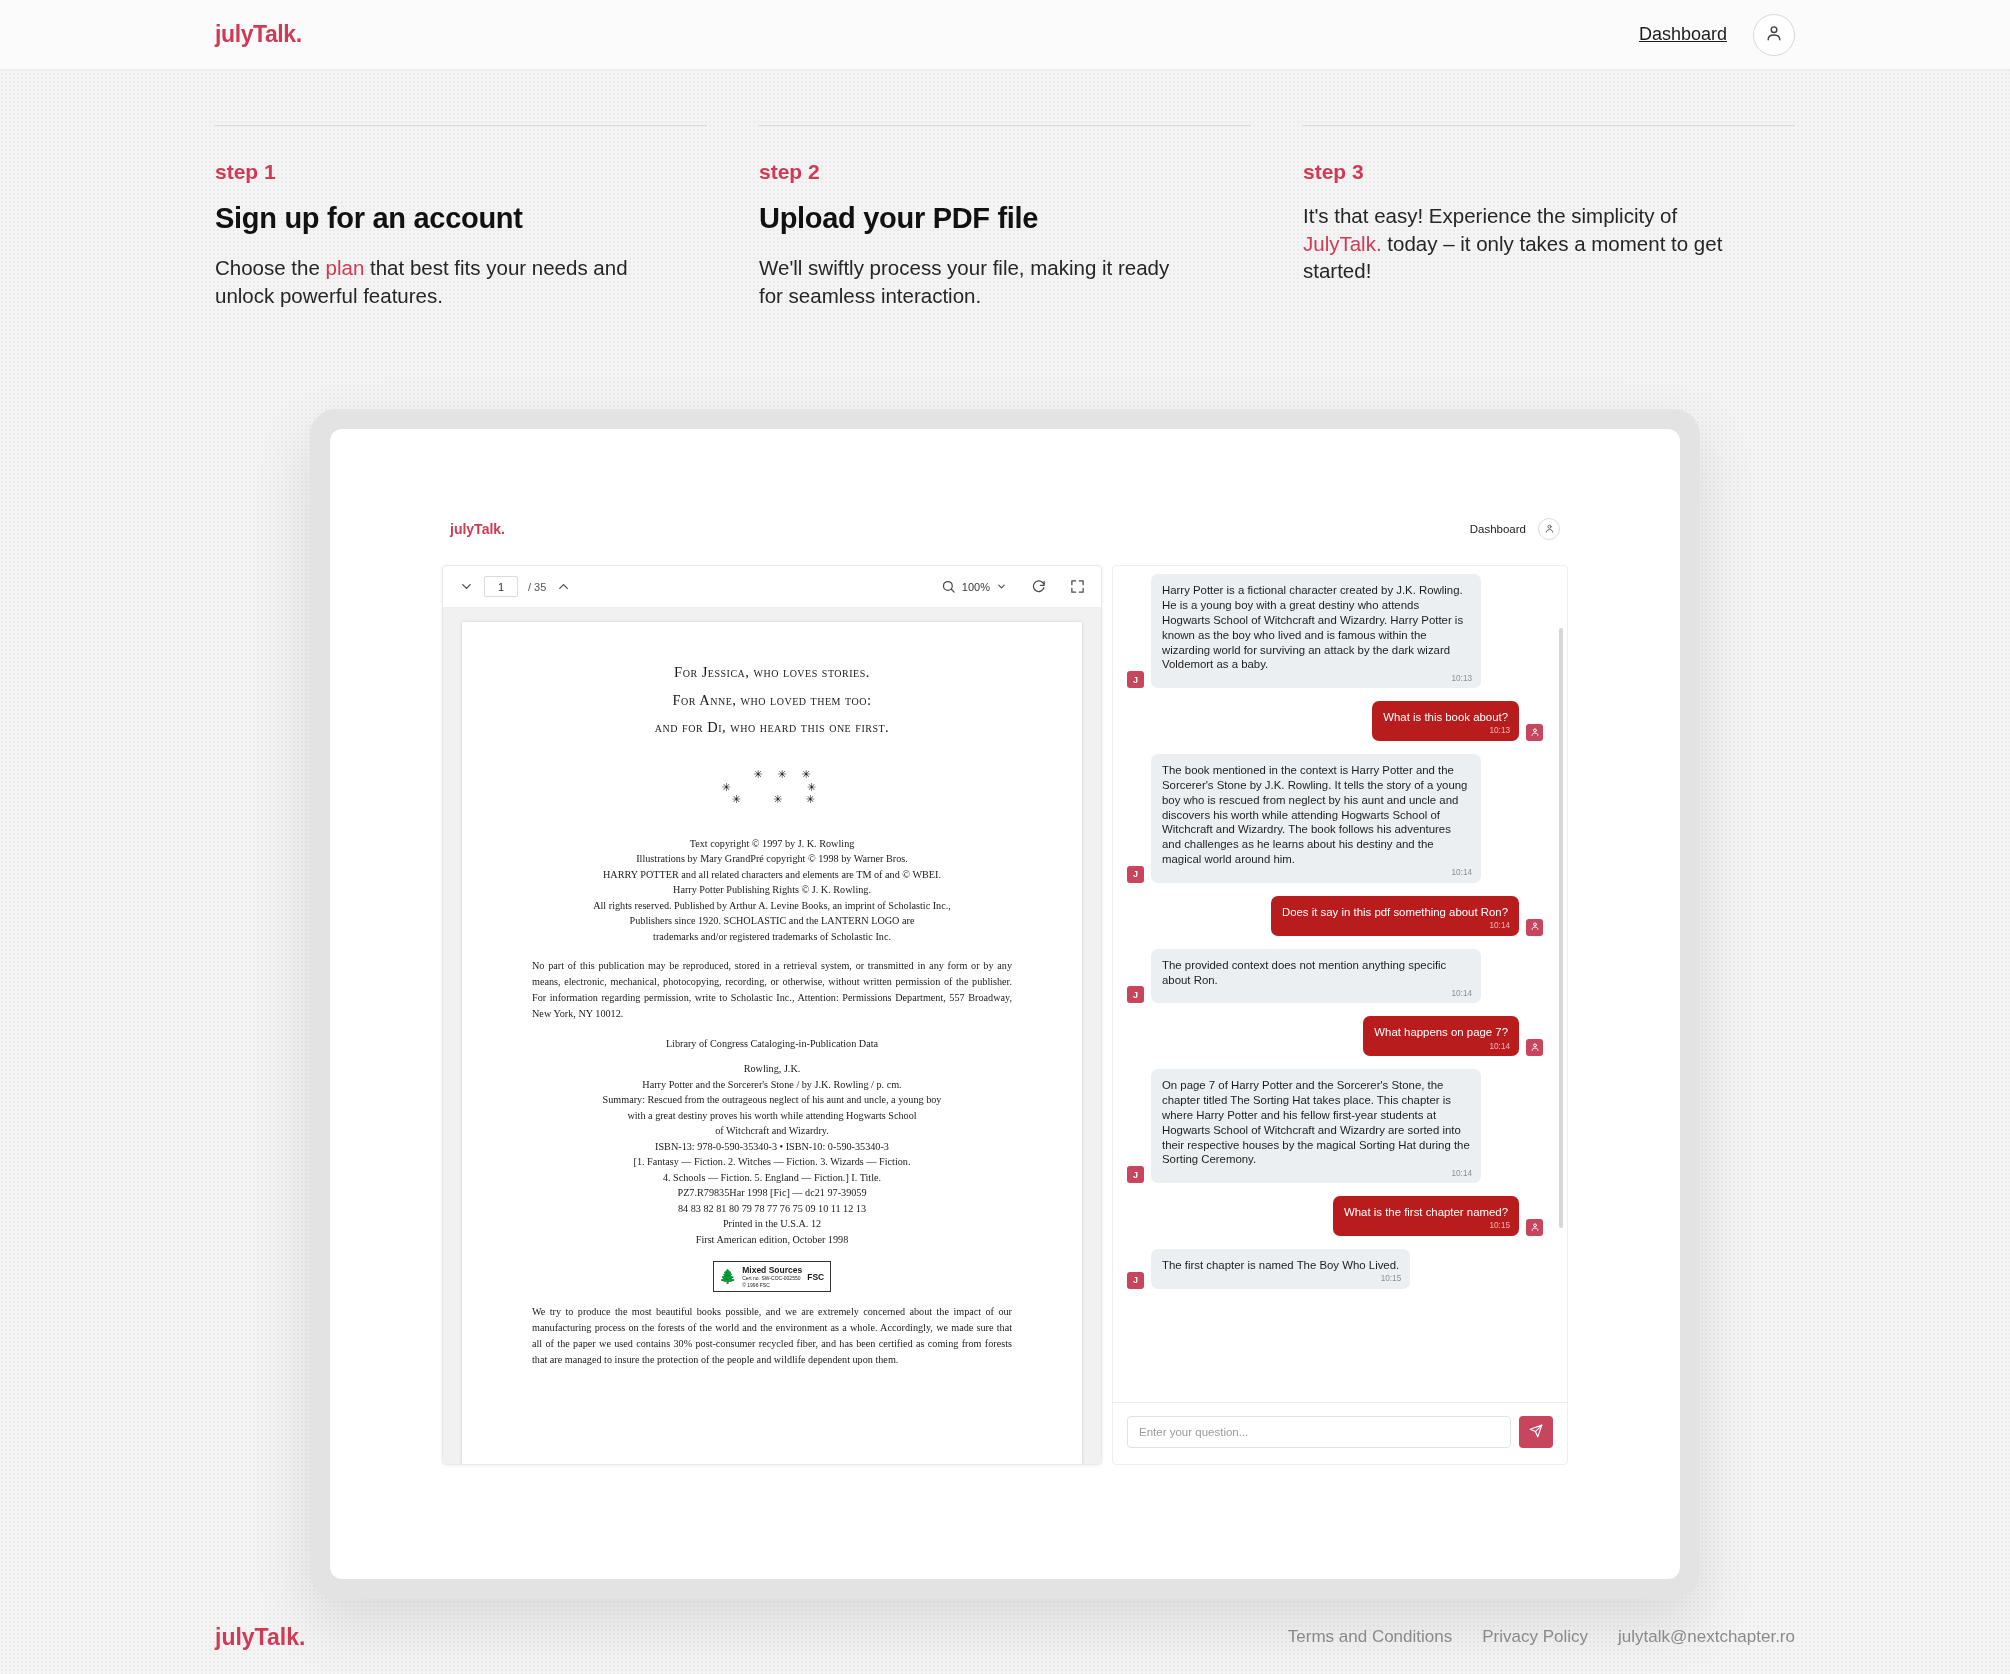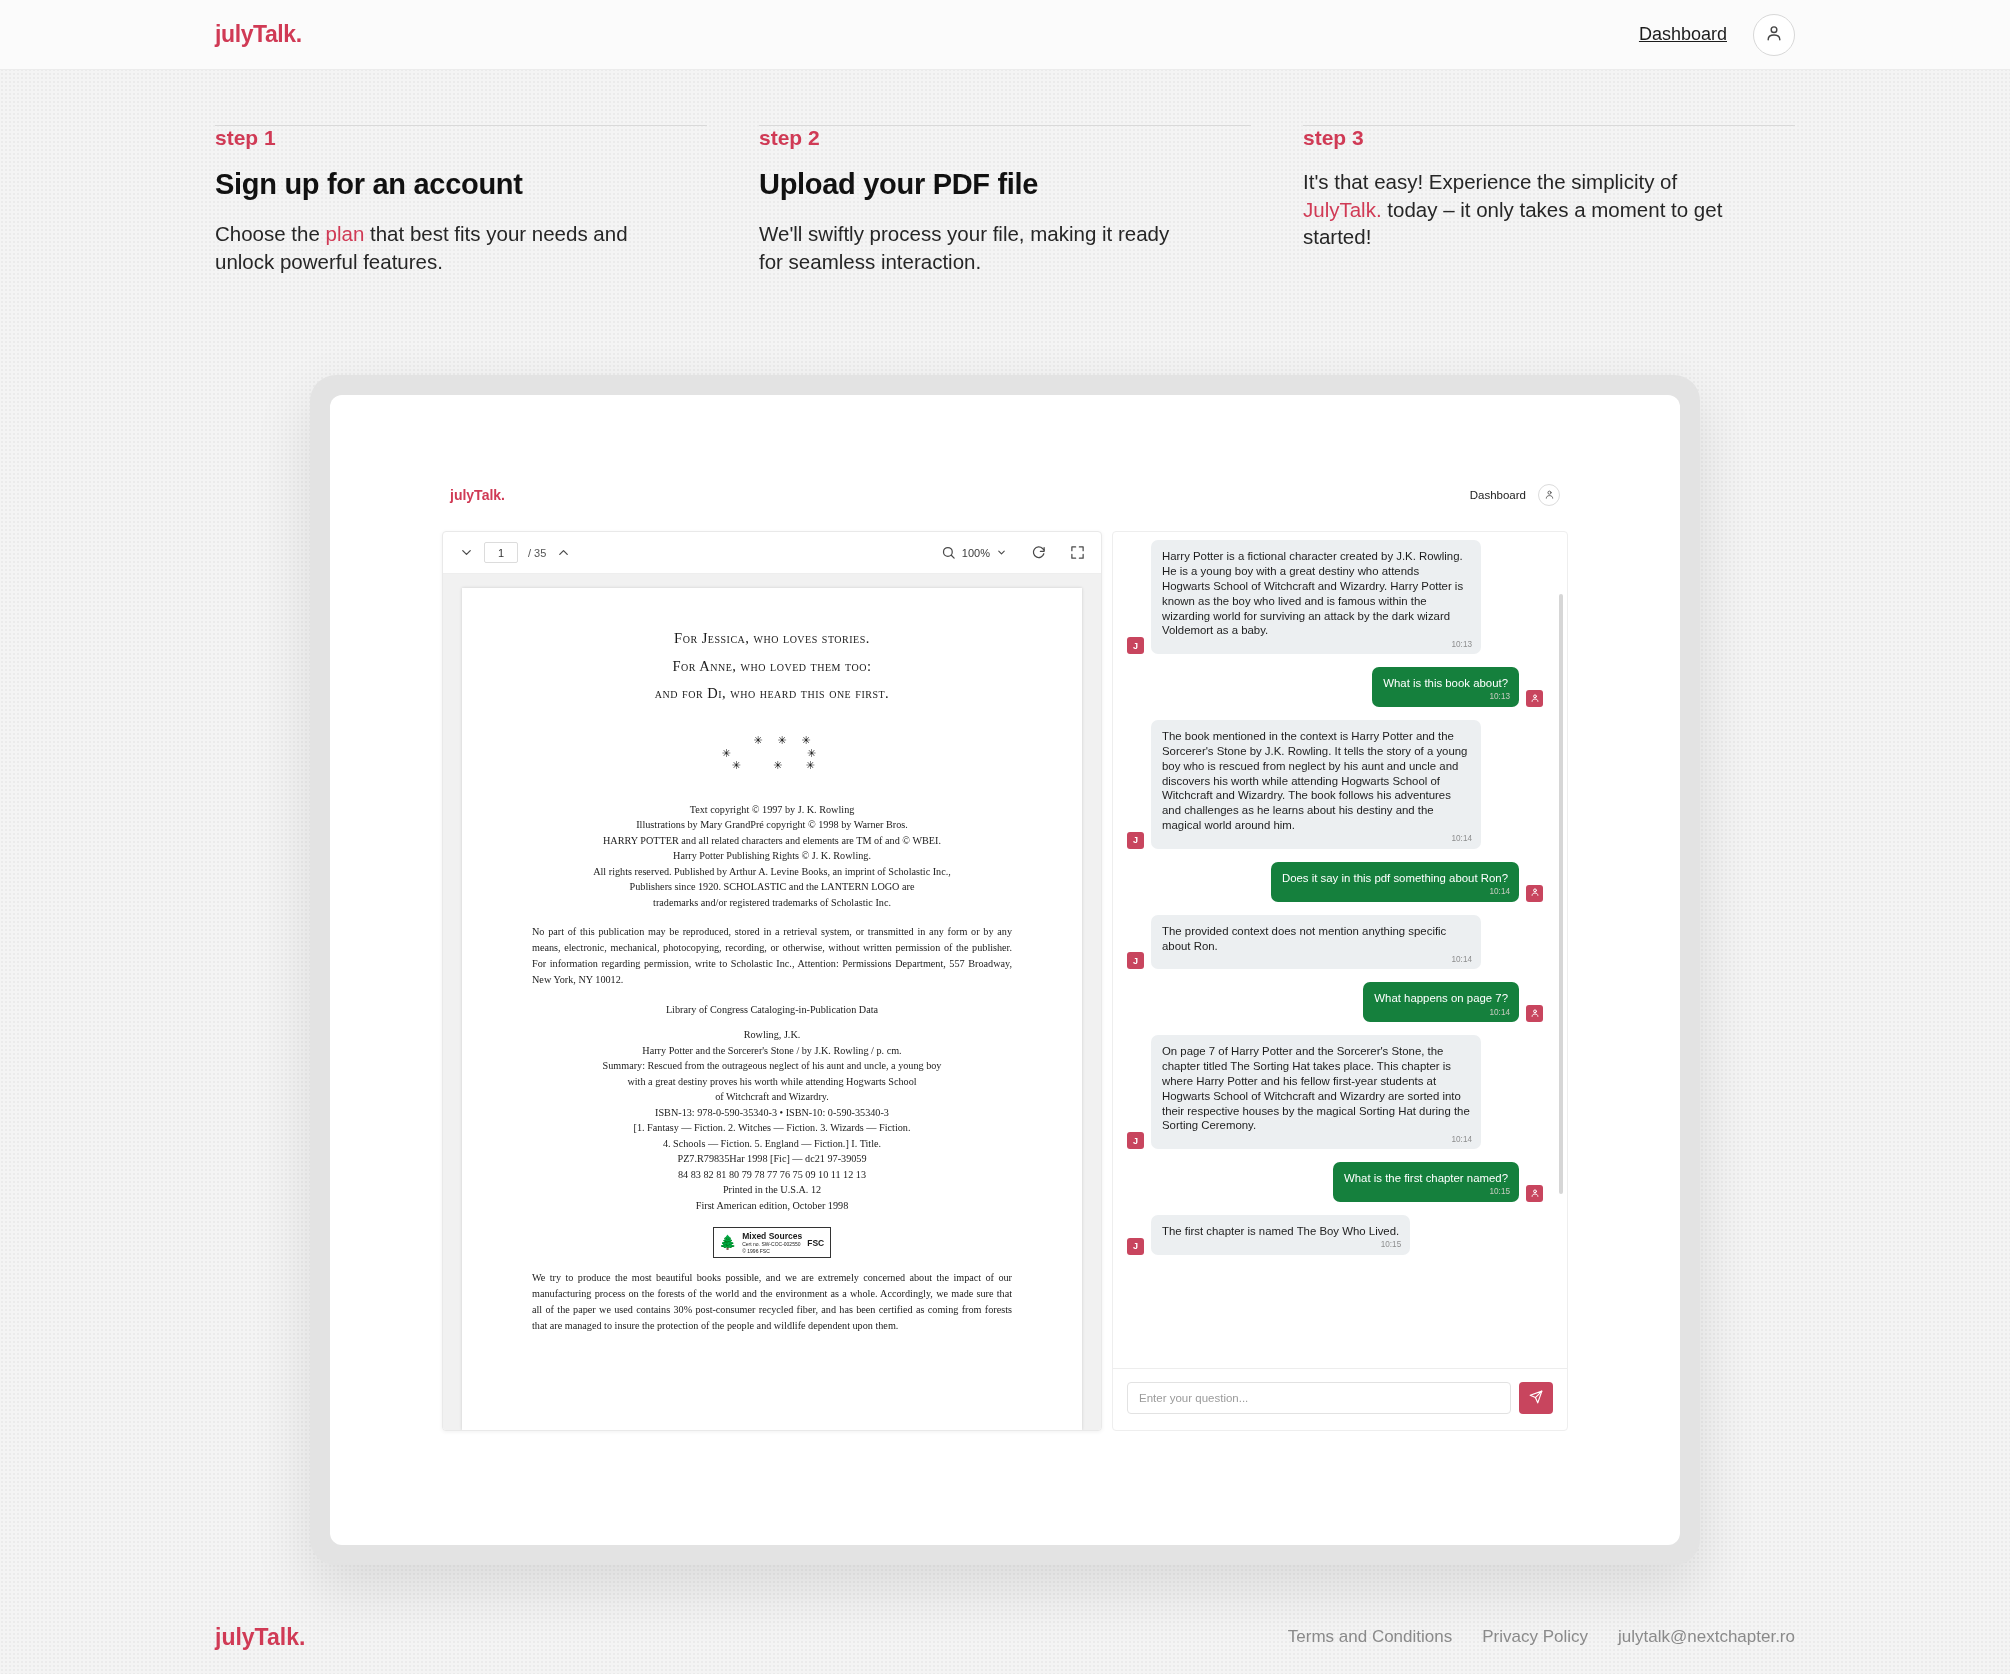--- a/index.html
+++ b/index.html
@@ -34,21 +34,21 @@
     border: 1px solid #d8d8d8; background: #fff;
     display: flex; align-items: center; justify-content: center;
   }
   .avatar-btn svg { width: 20px; height: 20px; }
 
   
   .steps {
     display: flex; gap: 52px;
     padding: 55px 215px 0 215px;
   }
-  .step { flex: 1; border-top: 1px solid #d9d9d9; }
+  .step { flex: 1; padding-top: 34px; border-top: 1px solid #d9d9d9; }
   .step-label { color: #d03a55; font-size: 21px; font-weight: 600; margin-bottom: 18px; }
   .step-title { font-size: 29px; font-weight: 700; color: #111; margin-bottom: 19px; letter-spacing: -0.3px;}
   .step-body { font-size: 20.5px; line-height: 1.35; color: #262626; max-width: 430px; }
   .accent { color: #d03a55; }
 
   
   .mock-wrap { margin-top: 100px; display: flex; justify-content: center; }
   .laptop {
     width: 1390px; height: 1190px;
     background: #e3e3e3;
@@ -155,21 +155,21 @@
   .msg-row { display: flex; align-items: flex-end; gap: 7px; }
   .msg-row.user { justify-content: flex-end; }
   .bubble {
     border-radius: 7px;
     padding: 9px 11px 16px 11px;
     font-size: 11.4px; line-height: 1.30;
     position: relative;
     max-width: 330px;
   }
   .bubble.bot { background: #eceff1; color: #1d1d1d; }
-  .bubble.user { background: #15803d; color: #fff; }
+  .bubble.user { background: #b91c1c; color: #fff; }
   .time {
     position: absolute; right: 9px; bottom: 4px;
     font-size: 8.2px; opacity: 0.75;
   }
   .bubble.user .time { color: #ffe2e8; }
   .bubble.bot .time { color: #6d6d6d; }
   .ava-sq {
     width: 17px; height: 17px; border-radius: 3px;
     background: #c8455e; color: #fff;
     font-size: 9px; display: flex; align-items: center; justify-content: center;

